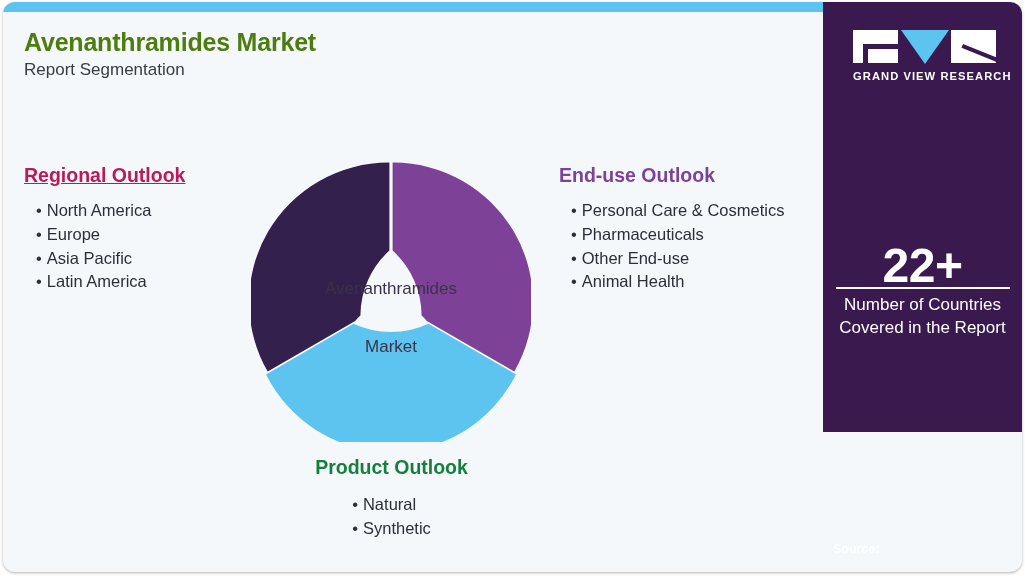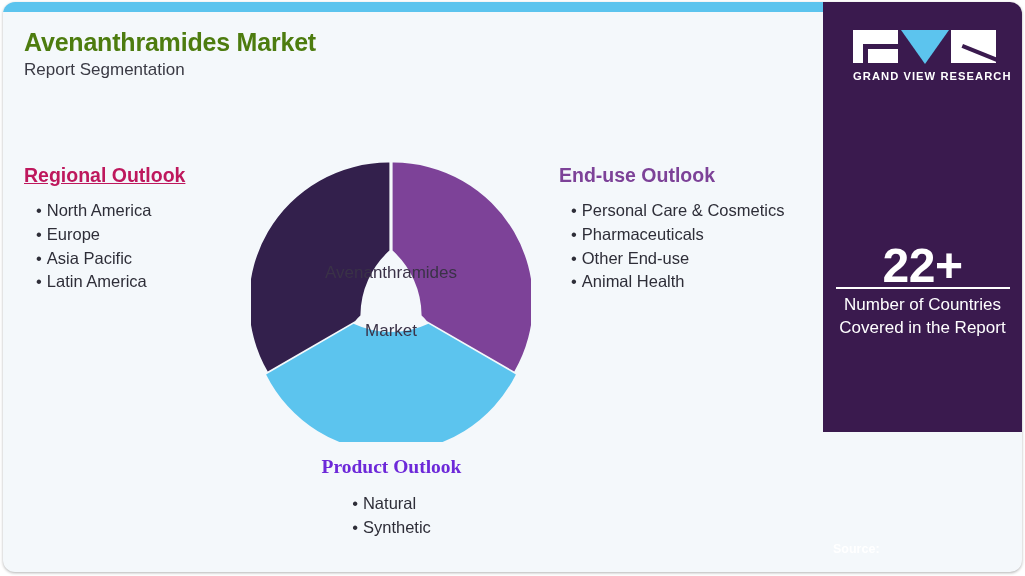--- a/index.html
+++ b/index.html
@@ -186,34 +186,34 @@
     line-height: 23.8px;
     color: #2e2e38;
     white-space: nowrap;
   }
   .block li .b { margin-right: 5px; }
   #regional-block { left: 21px; top: 162px; }
   #regional-block h3 { color: #be185d; text-decoration: underline; }
   #enduse-block { left: 556px; top: 162px; }
   #enduse-block h3 { color: #7d4298; }
   #product-block { left: 296px; top: 454px; text-align: center; width: 185px; }
-  #product-block h3 { color: #6d28d9; font-family: Liberation Serif, serif; }
+  #product-block h3 { color: #15803d; }
   #product-block ul { display: inline-block; text-align: left; }
   
   .donut {
     position: absolute;
     left: 248px;
     top: 160px;
     width: 280px;
     height: 280px;
   }
   .donut-center {
     position: absolute;
     left: 0;
-    top: 0;
+    top: 16px;
     width: 280px;
     height: 280px;
     display: flex;
     flex-direction: column;
     align-items: center;
     justify-content: center;
     font-size: 17px;
     line-height: 26px;
     color: #3a3247;
     pointer-events: none;

